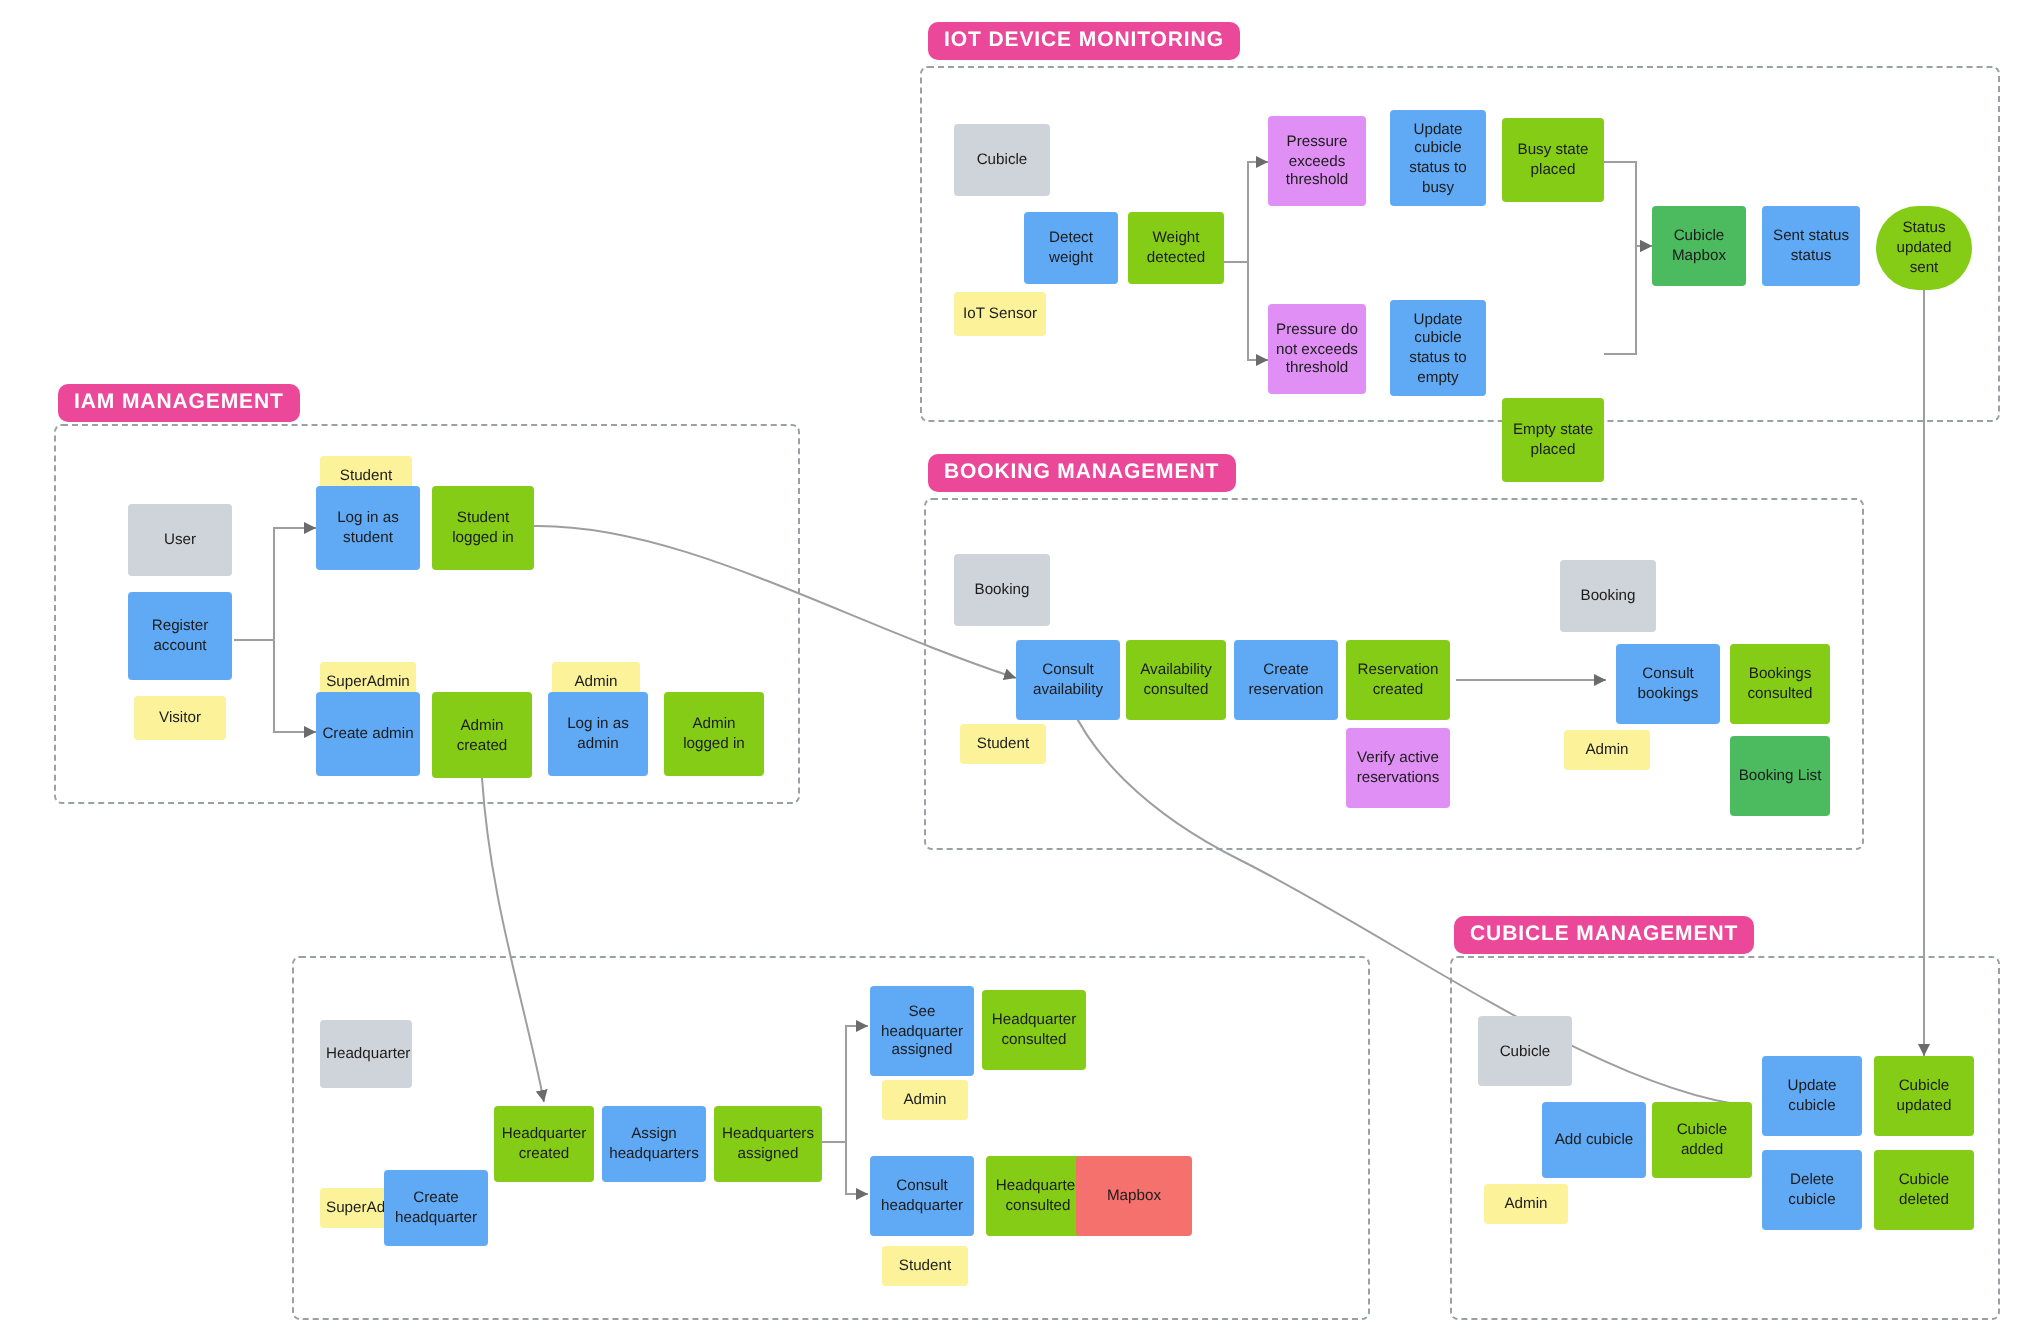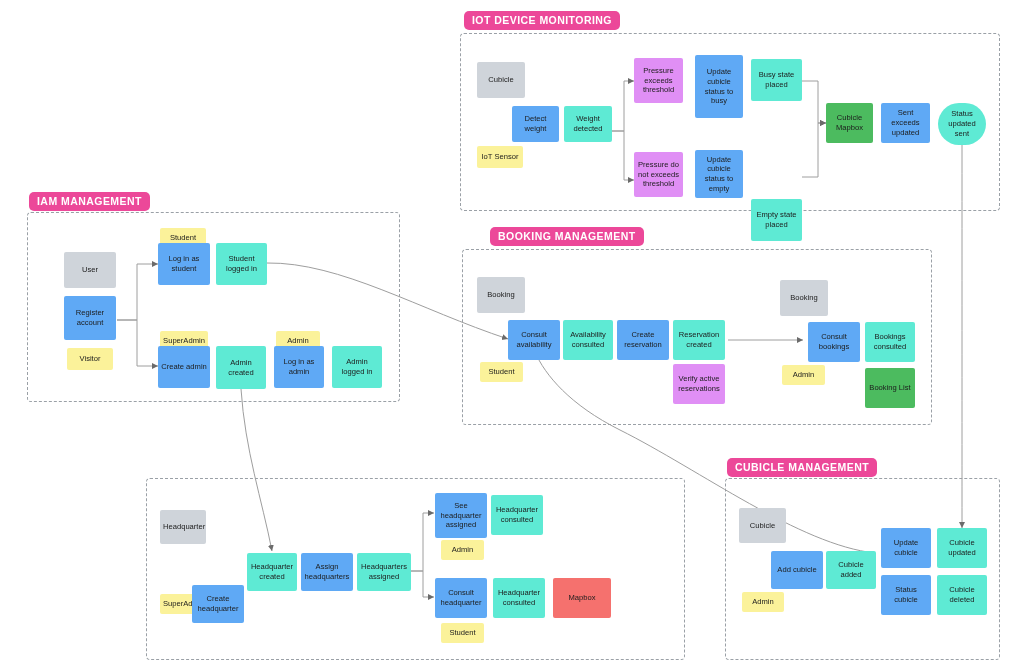--- a/index.html
+++ b/index.html
@@ -44,21 +44,21 @@
     color:#1c1c1c;
     border-radius:2px;
     padding:2px 3px;
     z-index:4;
     font-weight:400;
   }
   .note span{display:block;width:100%;}
 
   .t-aggregate{background:#cfd4da;}   
   .t-command  {background:#5fa9f5;}   
-  .t-event    {background:#5eead4;}   
+  .t-event    {background:#84cc16;}   
   .t-actor    {background:#fbf29a;}   
   .t-policy   {background:#e08ff5;}   
   .t-read     {background:#4cbb5f;}   
   .t-external {background:#f5716e;}   
 
   
   #wires{position:absolute;left:0;top:0;width:1012px;height:670px;z-index:2;pointer-events:none;}
   #wires path{fill:none;stroke:#9e9e9e;stroke-width:1;}
   #wires .head{fill:#6b6b6b;stroke:none;}
 </style>
@@ -117,42 +117,42 @@
     </div>
 
   <div class="note t-policy" style="left:634px;top:58px;width:49px;height:45px;">
     <span>Pressure exceeds threshold</span>
     </div>
 
   <div class="note t-policy" style="left:634px;top:152px;width:49px;height:45px;">
     <span>Pressure do not exceeds threshold</span>
     </div>
 
-  <div class="note t-command" style="left:695px;top:55px;width:48px;height:63px;">
+  <div class="note t-command" style="left:695px;top:55px;width:48px;height:48px;">
     <span>Update cubicle status to busy</span>
     </div>
 
   <div class="note t-command" style="left:695px;top:150px;width:48px;height:48px;">
     <span>Update cubicle status to empty</span>
     </div>
 
   <div class="note t-event" style="left:751px;top:59px;width:51px;height:42px;">
     <span>Busy state placed</span>
     </div>
 
   <div class="note t-event" style="left:751px;top:155px;width:51px;height:42px;margin-top:44px;">
     <span>Empty state placed</span>
     </div>
 
   <div class="note t-read" style="left:826px;top:103px;width:47px;height:40px;">
     <span>Cubicle Mapbox</span>
     </div>
 
   <div class="note t-command" style="left:881px;top:103px;width:49px;height:40px;">
-    <span>Sent exceeds updated</span>
+    <span>Sent status status</span>
     </div>
 
   <div class="note t-event" style="left:938px;top:103px;width:48px;height:42px;border-radius:21px;">
     <span>Status updated sent</span>
     </div>
 
   <div class="zone" style="left:27px;top:212px;width:373px;height:190px;"></div>
   <div class="zone-label" style="left:29px;top:192px;">IAM MANAGEMENT</div>
 
   <div class="note t-aggregate" style="left:64px;top:252px;width:52px;height:36px;justify-content:flex-end;">
@@ -197,21 +197,21 @@
 
   <div class="note t-command" style="left:274px;top:346px;width:50px;height:42px;">
     <span>Log in as admin</span>
     </div>
 
   <div class="note t-event" style="left:332px;top:346px;width:50px;height:42px;">
     <span>Admin logged in</span>
     </div>
 
   <div class="zone" style="left:462px;top:249px;width:470px;height:176px;"></div>
-  <div class="zone-label" style="left:464px;top:227px;margin-left:26px;">BOOKING MANAGEMENT</div>
+  <div class="zone-label" style="left:464px;top:227px;">BOOKING MANAGEMENT</div>
 
   <div class="note t-aggregate" style="left:477px;top:277px;width:48px;height:36px;">
     <span>Booking</span>
     </div>
 
   <div class="note t-actor" style="left:480px;top:362px;width:43px;height:20px;">
     <span>Student</span>
     </div>
 
   <div class="note t-command" style="left:508px;top:320px;width:52px;height:40px;">
@@ -293,21 +293,21 @@
     </div>
 
   <div class="note t-command" style="left:435px;top:578px;width:52px;height:40px;">
     <span>Consult headquarter</span>
     </div>
 
   <div class="note t-event" style="left:493px;top:578px;width:52px;height:40px;">
     <span>Headquarter consulted</span>
     </div>
 
-  <div class="note t-external" style="left:553px;top:578px;width:58px;height:40px;">
+  <div class="note t-external" style="left:538px;top:578px;width:58px;height:40px;">
     <span>Mapbox</span>
     </div>
 
   <div class="note t-actor" style="left:441px;top:623px;width:43px;height:20px;">
     <span>Student</span>
     </div>
 
   <div class="zone" style="left:725px;top:478px;width:275px;height:182px;"></div>
   <div class="zone-label" style="left:727px;top:458px;">CUBICLE MANAGEMENT</div>
 
@@ -329,20 +329,20 @@
 
   <div class="note t-command" style="left:881px;top:528px;width:50px;height:40px;">
     <span>Update cubicle</span>
     </div>
 
   <div class="note t-event" style="left:937px;top:528px;width:50px;height:40px;">
     <span>Cubicle updated</span>
     </div>
 
   <div class="note t-command" style="left:881px;top:575px;width:50px;height:40px;">
-    <span>Status cubicle</span>
+    <span>Delete cubicle</span>
     </div>
 
   <div class="note t-event" style="left:937px;top:575px;width:50px;height:40px;">
     <span>Cubicle deleted</span>
     </div>
 
 </div>
 
 </body></html>

